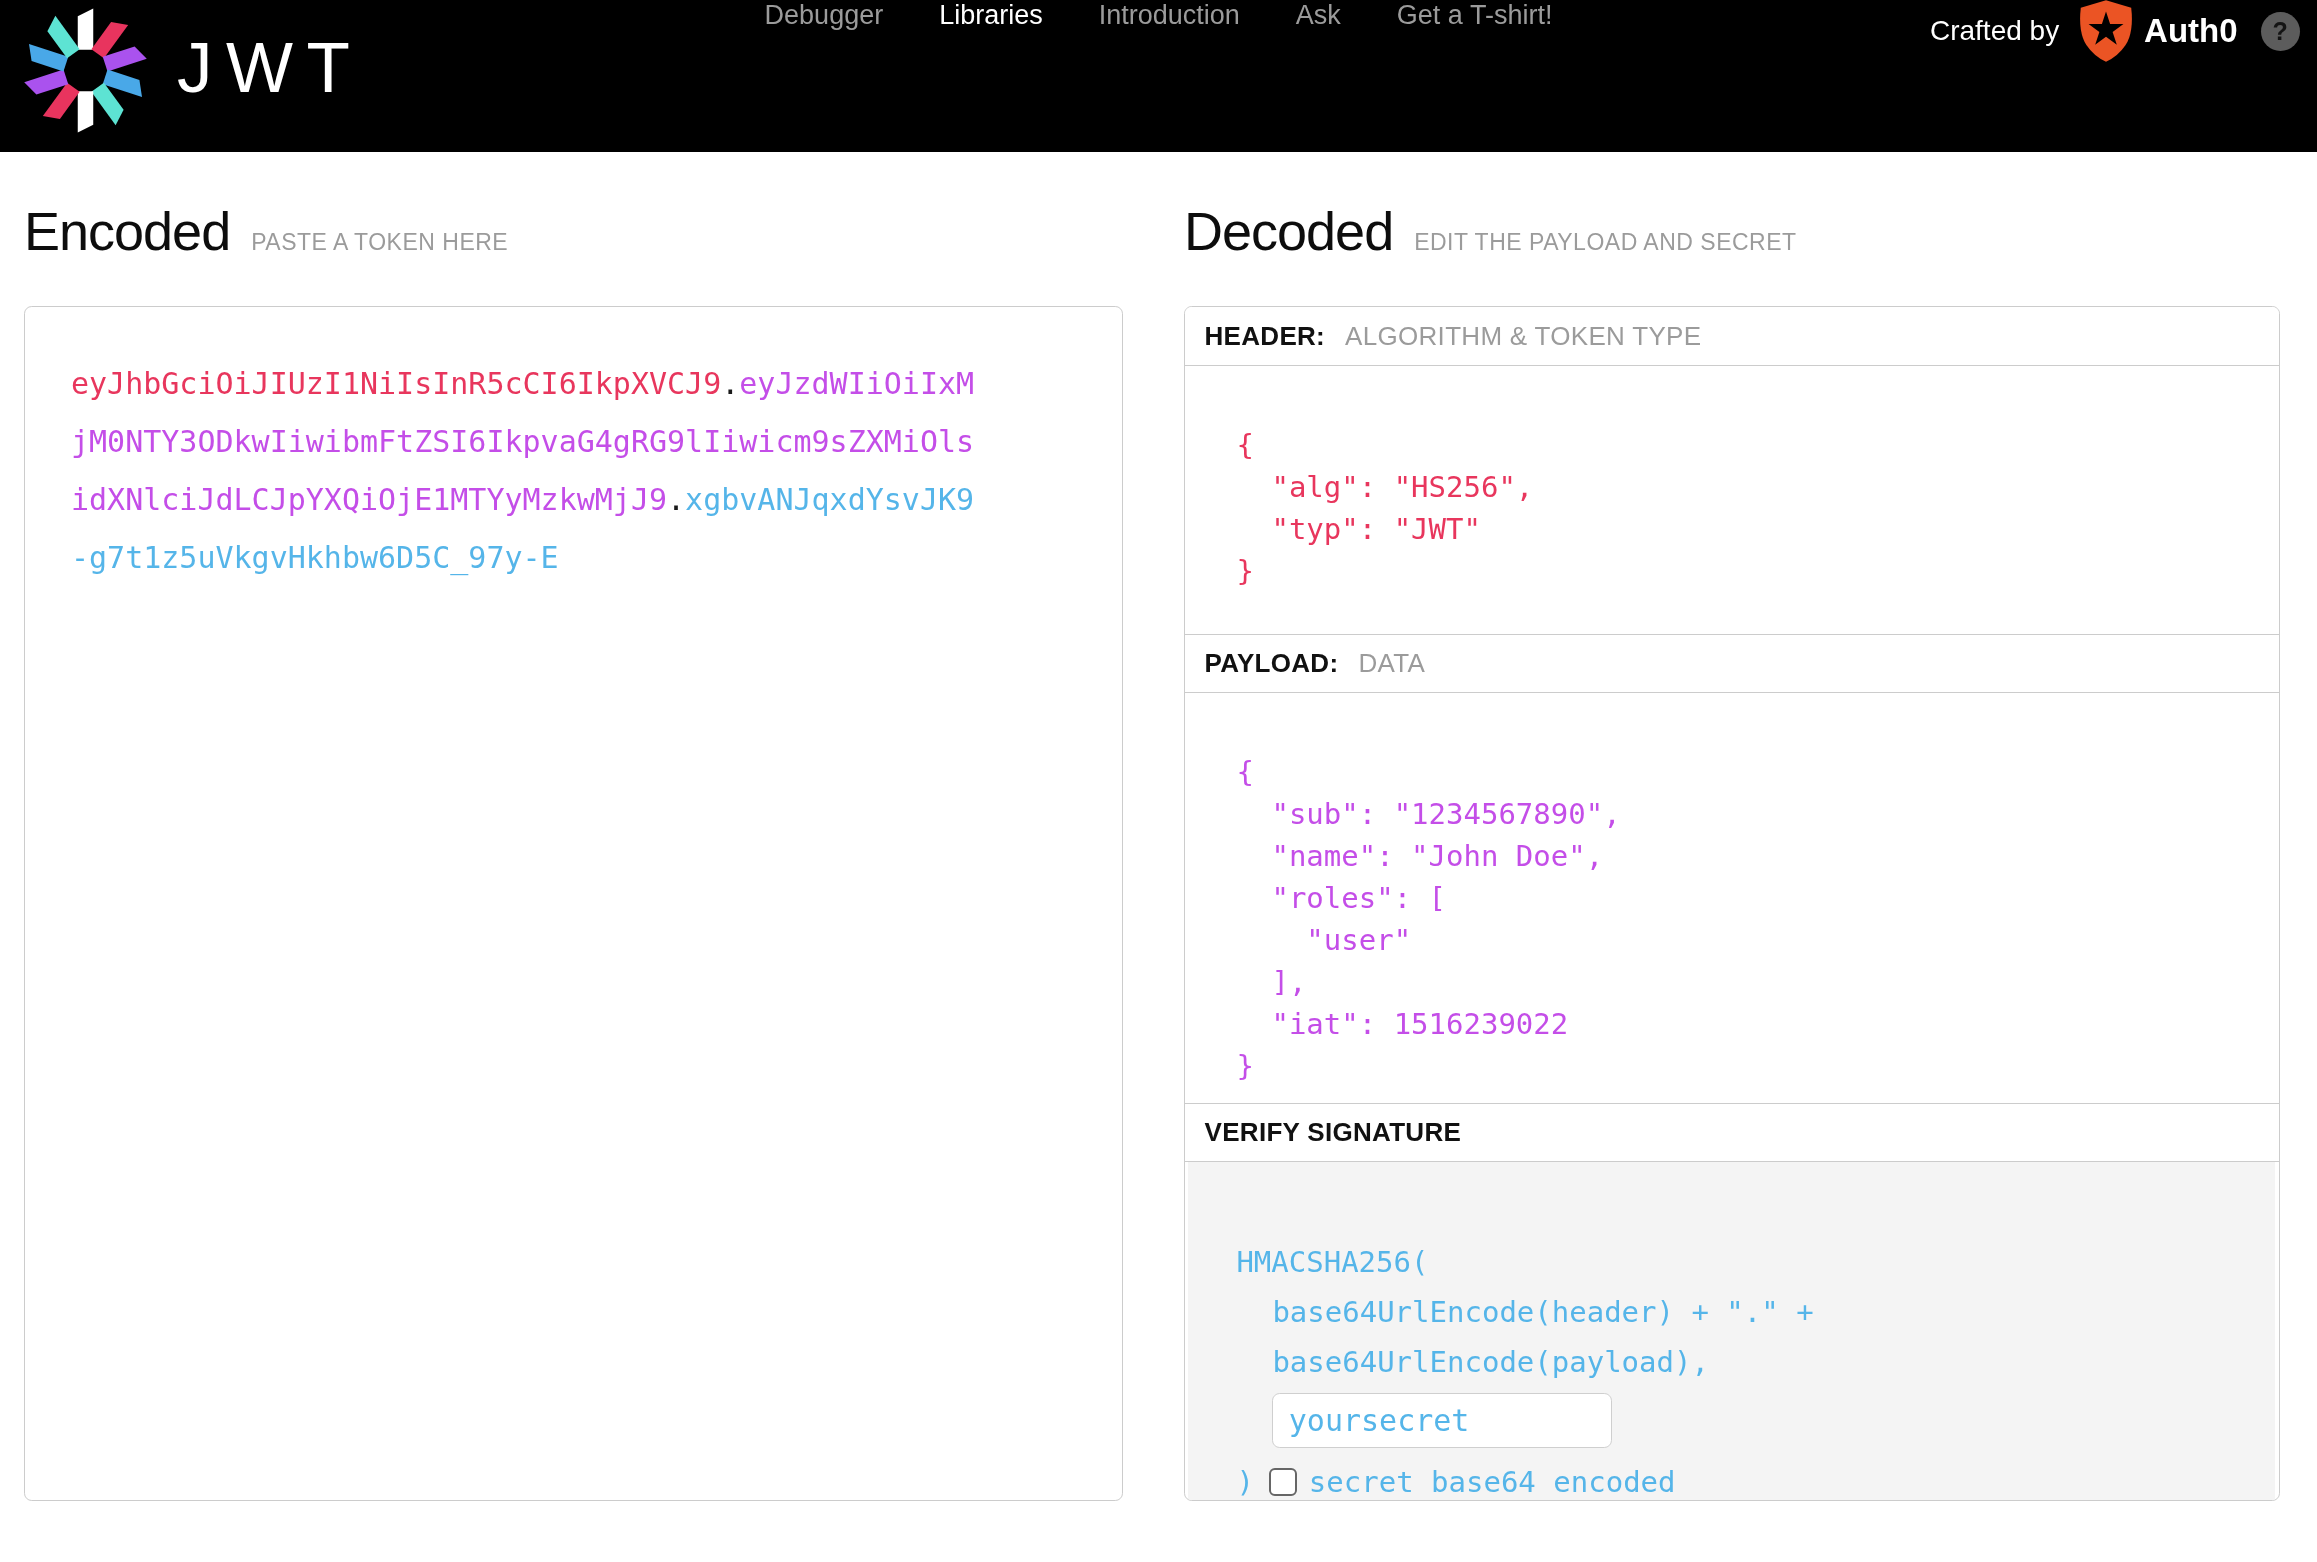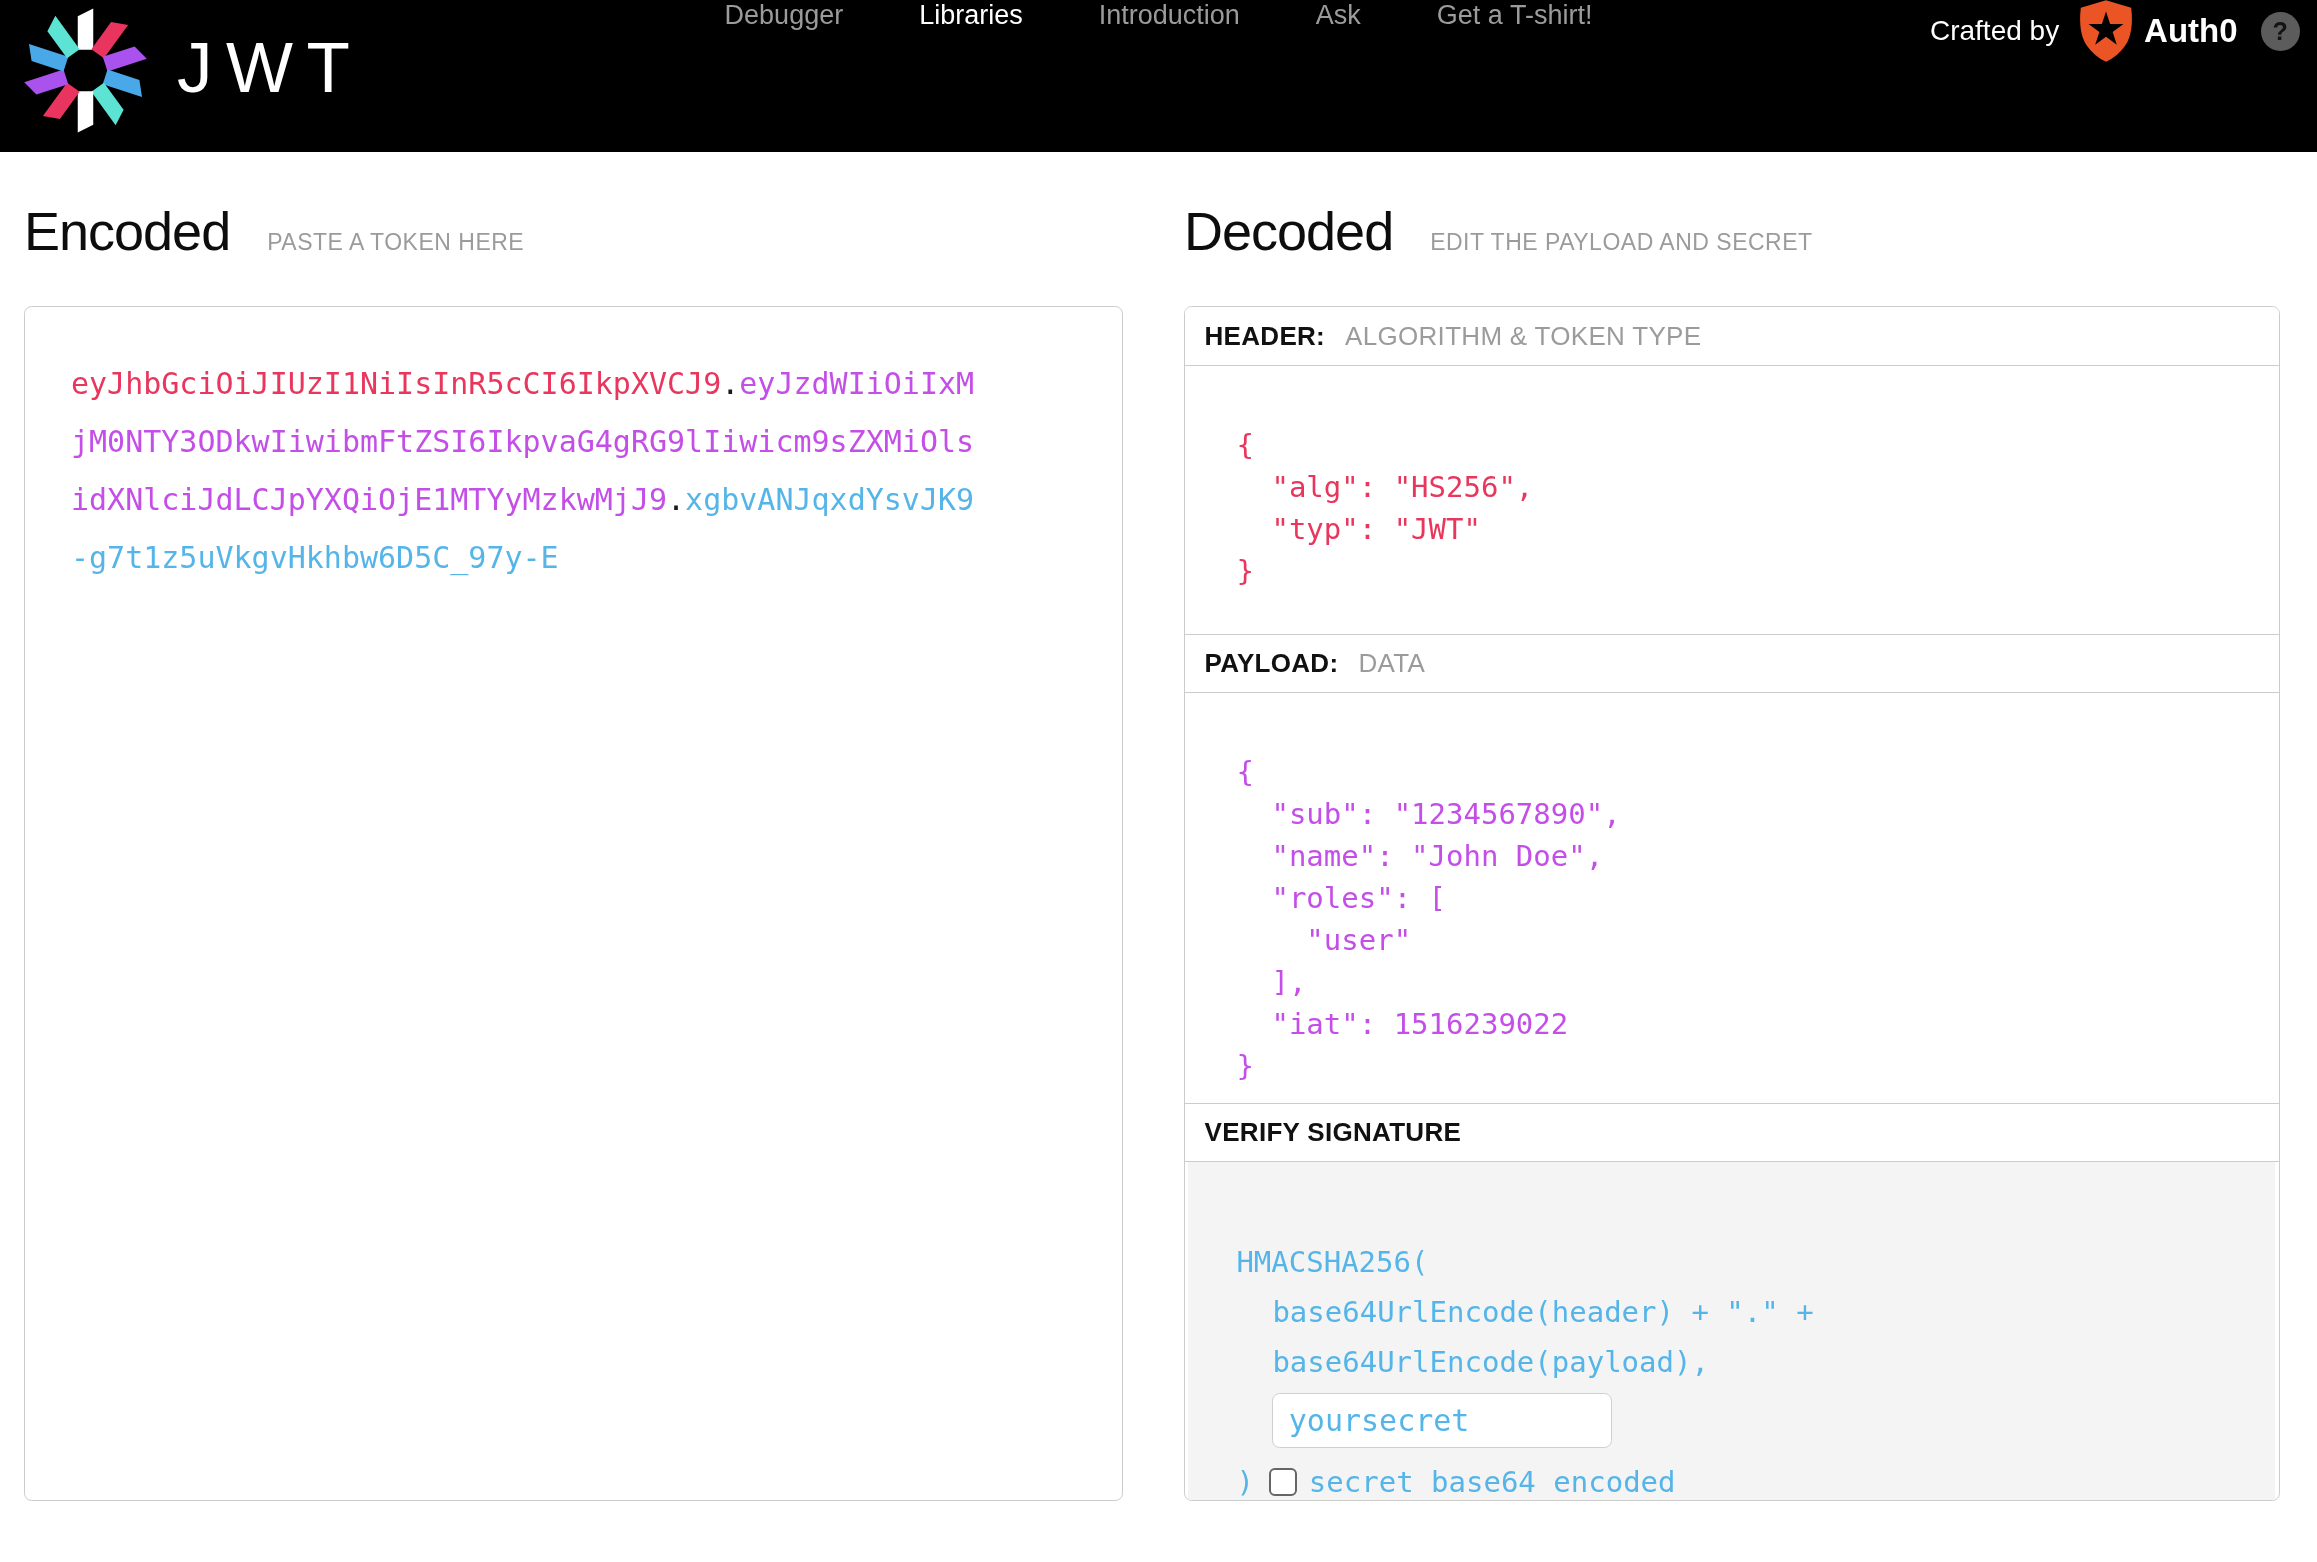--- a/index.html
+++ b/index.html
@@ -4,35 +4,35 @@
 <style>
   * { margin: 0; padding: 0; box-sizing: border-box; }
   html, body { width: 2317px; height: 1562px; background: #ffffff; overflow: hidden;
     font-family: "Liberation Sans", sans-serif; }
 
   
   .navbar { position: relative; height: 152px; background: #000000; display: flex; align-items: flex-start; }
   .brand { display: flex; align-items: center; margin-left: 21px; }
   .brand svg.pinwheel { width: 129px; height: 129px; margin-top: 5.8px; }
   .brand-text { color: #fff; font-size: 71px; letter-spacing: 13.5px; margin-left: 27px; font-weight: 500; }
-  .nav-links { position: absolute; left: 50%; transform: translateX(-50%); display: flex; gap: 76px; }
+  .nav-links { position: absolute; left: 50%; transform: translateX(-50%); display: flex; gap: 56px; }
   .nav-link { color: #9b9b9b; font-size: 27px; text-decoration: none; cursor: pointer; white-space: nowrap; }
   .nav-link.active { color: #ffffff; font-weight: normal; }
   .nav-right { position: absolute; right: 17.4px; display: flex; align-items: center; }
   .crafted { color: #fff; font-size: 28px; }
   .auth0-logo { width: 56px; height: 62px; margin-left: 19.3px; }
   .auth0-name { color: #fff; font-size: 33px; font-weight: bold; margin-left: 9.7px; }
   .help-badge { width: 39px; height: 39px; border-radius: 50%; background: #5c5c5c; color: #141414;
     font-size: 25px; font-weight: bold; display: flex; align-items: center; justify-content: center;
     margin-left: 23px; cursor: pointer; }
 
   
   .main { padding: 0 37px 0 24px; }
   .titles { display: flex; margin-top: 48px; }
-  .title-group { display: flex; align-items: baseline; gap: 16px; }
+  .title-group { display: flex; align-items: baseline; }
   .title-group h1 { font-size: 54px; font-weight: 500; color: #0d0d0d; letter-spacing: -1px; }
   .title-sub { font-size: 23px; color: #9b9b9b; margin-left: 21px; letter-spacing: 0.5px; }
   .tg-left { width: 1160px; }
 
   
   .panels { display: flex; gap: 61px; margin-top: 44px; }
   .panel { border: 1.9px solid #cccccc; border-radius: 7.7px; height: 1195px; background: #fff; }
   .panel.encoded { width: 1099px; padding: 48px 46px; }
   .panel.decoded { width: 1097px; display: flex; flex-direction: column; overflow: hidden; }
 

